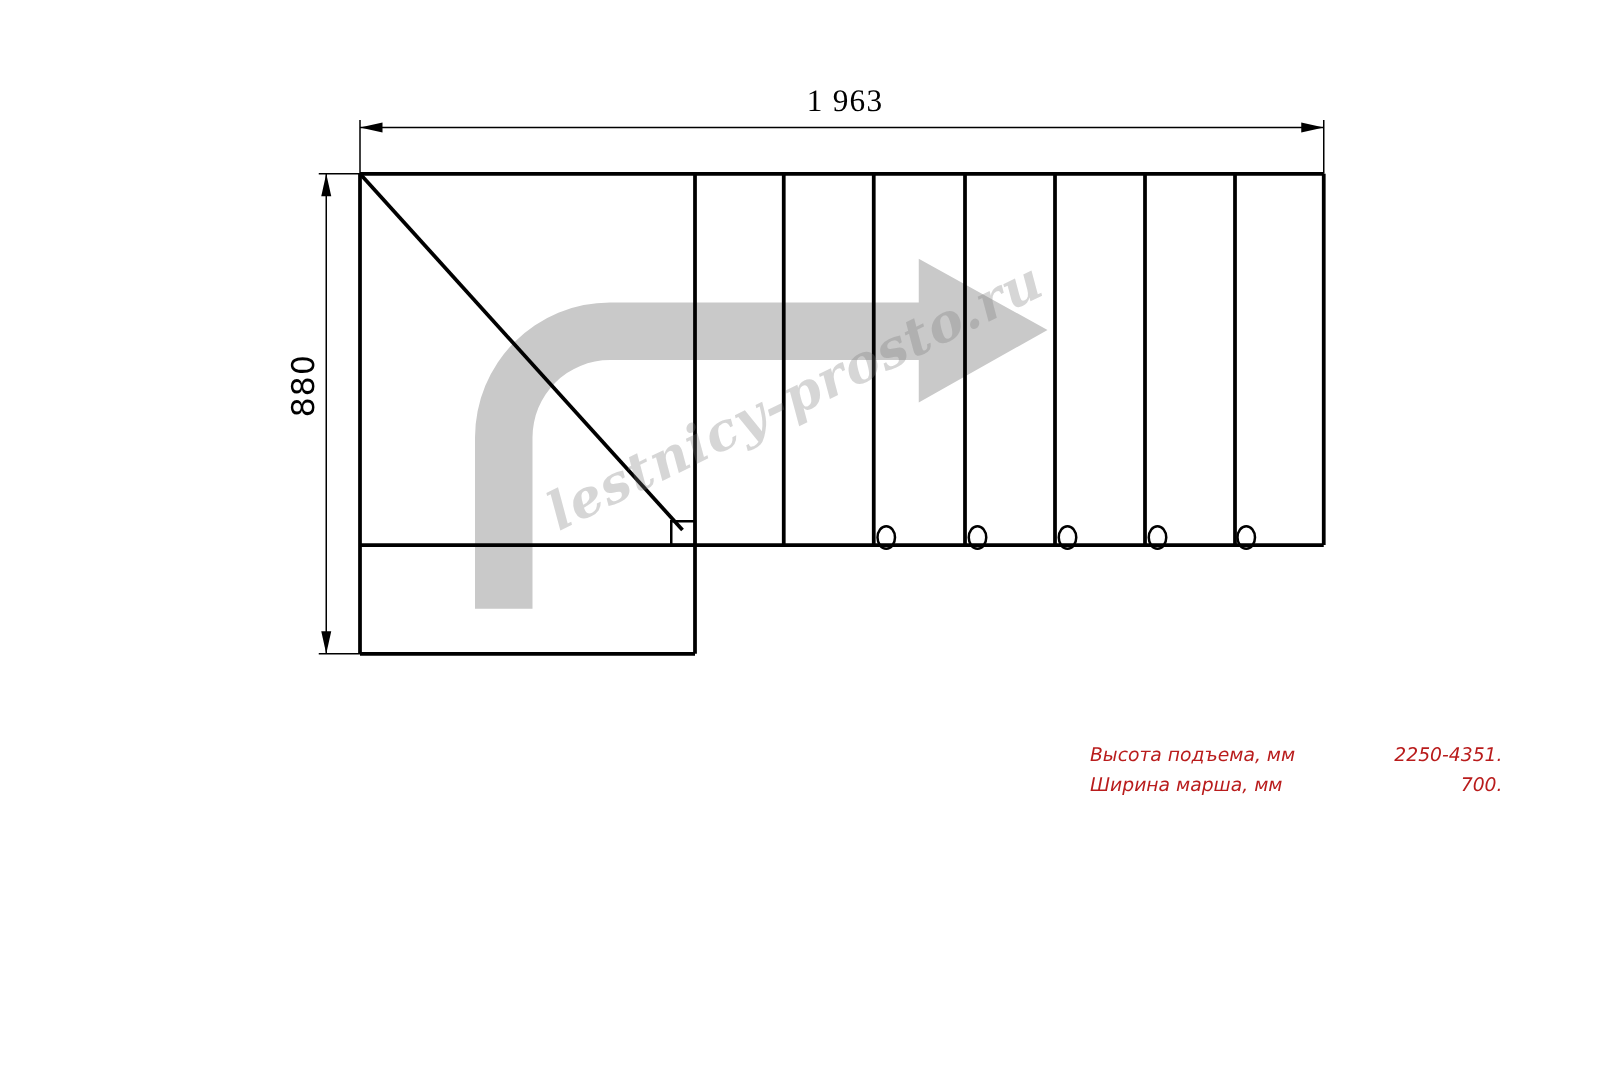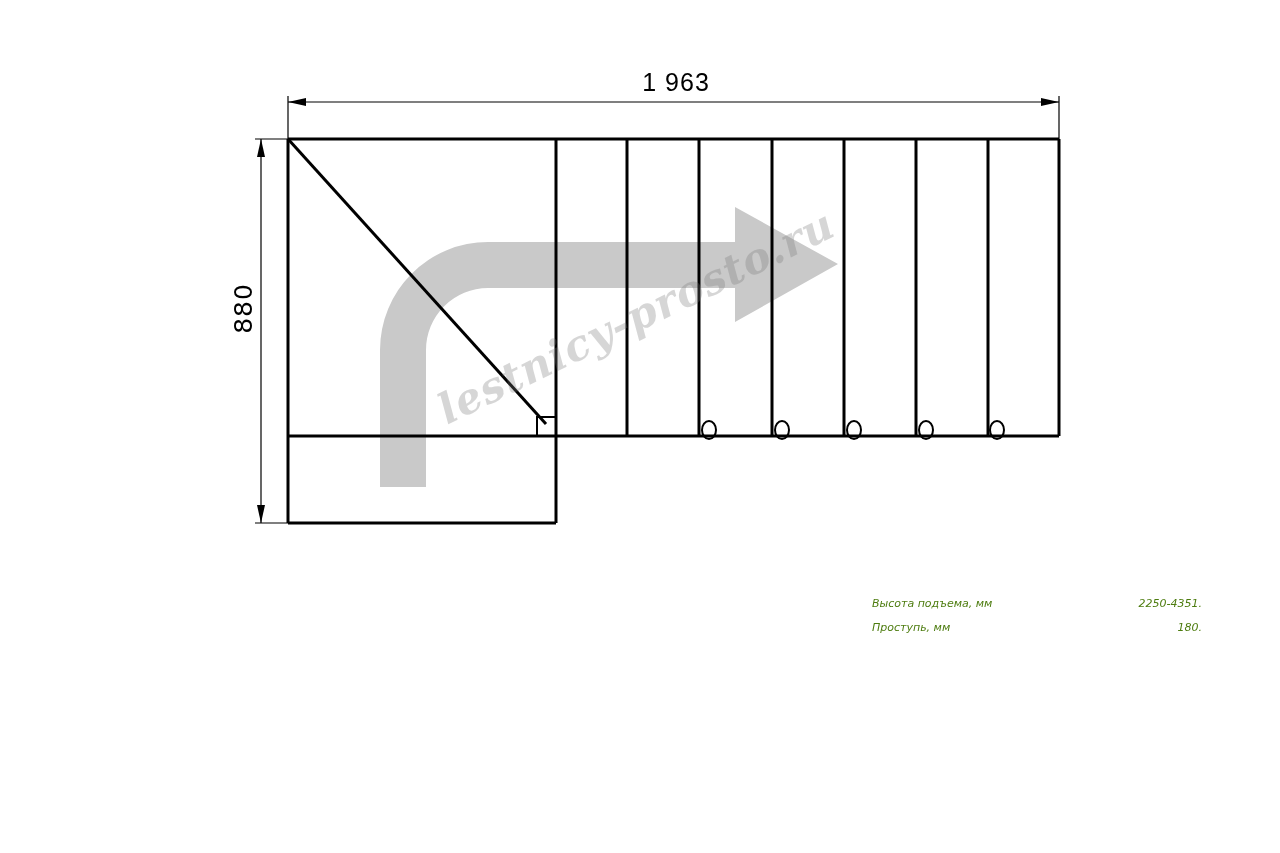--- a/index.html
+++ b/index.html
@@ -25,22 +25,22 @@
     height: 853px;
   }
   
   .spec-table {
     position: absolute;
     left: 872px;
     top: 592px;
     width: 330px;
     font-family: "DejaVu Sans", sans-serif;
     font-style: italic;
-    font-size: 11px;
-    color: #4d7c0f;
+    font-size: 15px;
+    color: #b91c1c;
     line-height: 24.3px;
   }
   .spec-row {
     display: flex;
     justify-content: space-between;
     align-items: baseline;
     white-space: nowrap;
   }
   .spec-label {
     text-align: left;
@@ -48,21 +48,21 @@
   .spec-value {
     text-align: right;
   }
   
   .dim-top {
     position: absolute;
     left: 596px;
     top: 68px;
     width: 160px;
     text-align: center;
-    font-family: Liberation Sans, sans-serif;
+    font-family: Liberation Serif, serif;
     font-size: 25px;
     color: #000000;
     letter-spacing: 1px;
   }
   .dim-left {
     position: absolute;
     left: 178px;
     top: 294px;
     width: 130px;
     text-align: center;
@@ -175,18 +175,18 @@
   <div class="dim-left">880</div>
 
   <div class="watermark">lestnicy-prosto.ru</div>
 
   <div class="spec-table">
     <div class="spec-row">
       <span class="spec-label">Высота подъема, мм</span>
       <span class="spec-value">2250-4351.</span>
     </div>
     <div class="spec-row">
-      <span class="spec-label">Проступь, мм</span>
-      <span class="spec-value">180.</span>
+      <span class="spec-label">Ширина марша, мм</span>
+      <span class="spec-value">700.</span>
     </div>
   </div>
 
 </div>
 
 </body></html>

